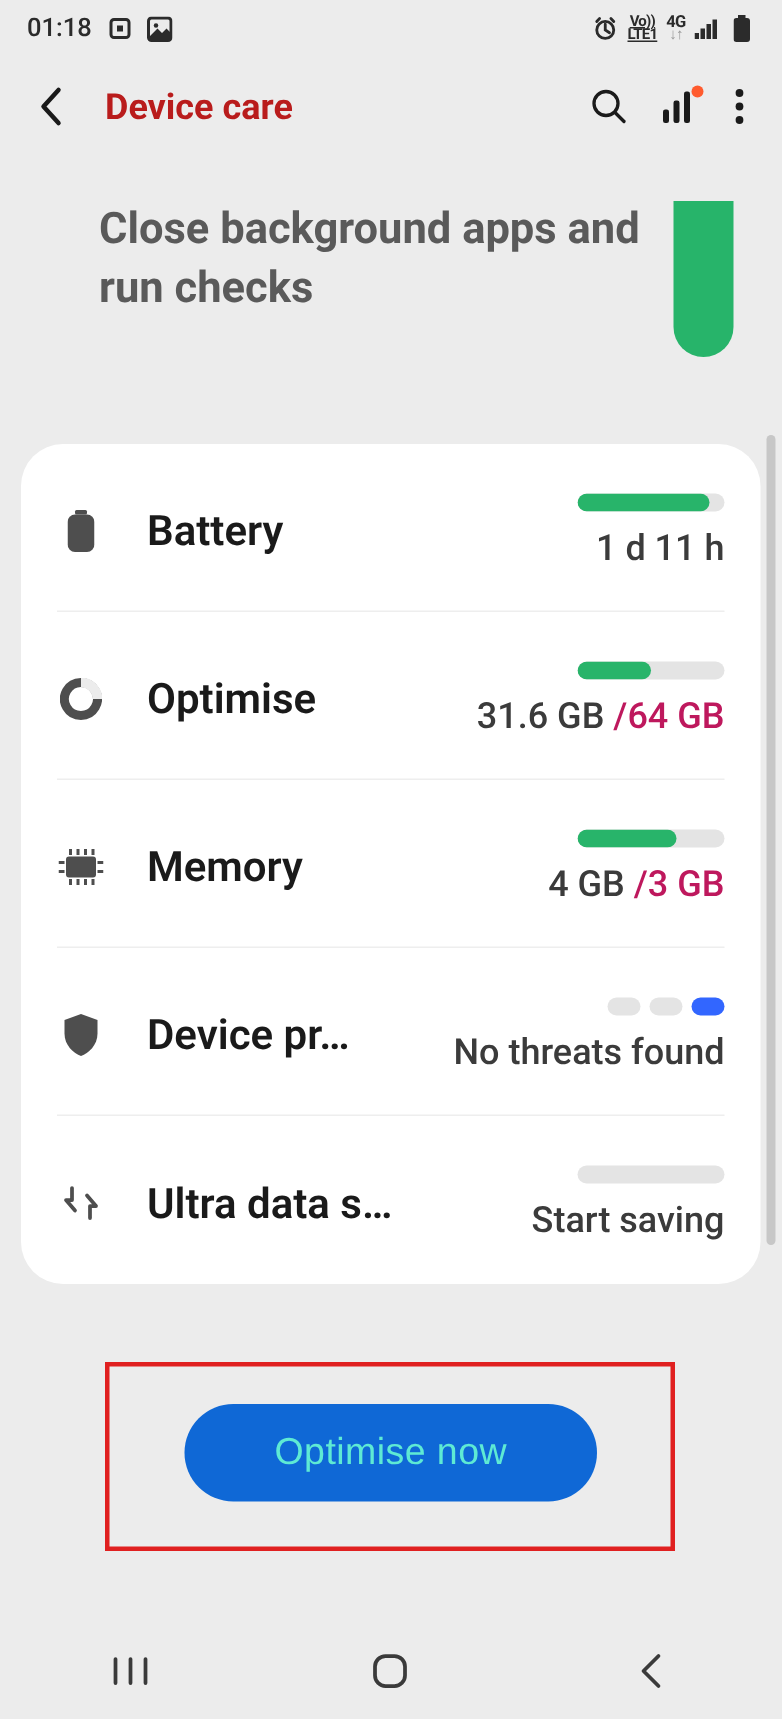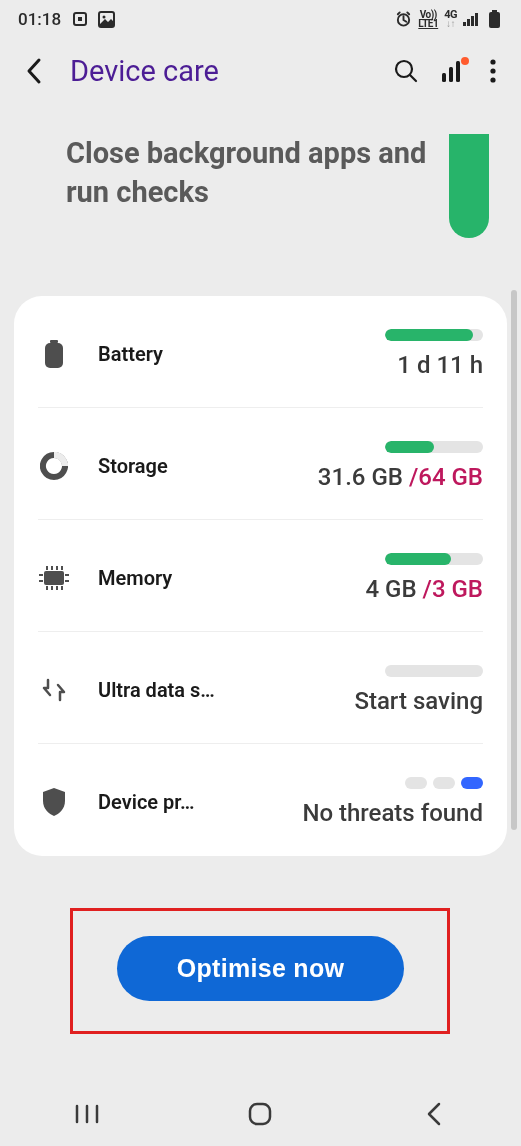--- a/index.html
+++ b/index.html
@@ -30,24 +30,24 @@
 
   
   .app-bar {
     height: 66px;
     display: flex;
     align-items: center;
     padding: 0 24px;
     gap: 22px;
   }
   .app-title {
-    font-size: 29px;
-    font-weight: 400;
+    font-size: 24px;
+    font-weight: 700;
     flex: 1;
-    color: #4c1d95;
+    color: #b91c1c;
     margin-left: 4px;
   }
   .back-btn, .search-btn, .network-btn, .more-btn {
     display: inline-flex; align-items: center; justify-content: center;
   }
   .network-btn { position: relative; }
   .net-dot {
     position: absolute; top: -2px; right: -2px;
     width: 8px; height: 8px; border-radius: 50%;
     background: #ff5b2e;
@@ -91,21 +91,21 @@
     min-height: 112px;
   }
   .row:last-child { border-bottom: none; }
 
   .row-icon {
     width: 32px; height: 40px;
     display:flex; align-items:center; justify-content:center;
     color:#4e4e4e;
   }
   .row-label {
-    font-size: 20px;
+    font-size: 28px;
     font-weight: 600;
     color:#1a1a1a;
     flex: 1;
     white-space: nowrap;
     overflow: hidden;
     text-overflow: ellipsis;
   }
   .row-info {
     display:flex;
     flex-direction:column;
@@ -155,23 +155,23 @@
   }
   .optimise-wrap {
     position:absolute;
     left: 0; right: 0;
     top: 936px;
     display:flex;
     justify-content:center;
   }
   .optimise-btn {
     background: #0f68d6;
-    color: #ffffff;
+    color: #5eead4;
     font-size: 25px;
-    font-weight: 700;
+    font-weight: 400;
     border: none;
     border-radius: 40px;
     padding: 18px 60px;
     letter-spacing: 0.3px;
   }
 
   
   .nav-bar {
     position: absolute;
     bottom: 0; left: 0; right: 0;
@@ -300,21 +300,21 @@
     </div>
   </div>
 
   <div class="row">
     <span class="row-icon">
       <svg width="28" height="28" viewBox="0 0 28 28">
           <path d="M14 3 A11 11 0 1 1 13.9 3 Z" fill="none" stroke="#4e4e4e" stroke-width="6"></path>
           <path d="M14 3 A11 11 0 0 1 25 14" fill="none" stroke="#ececec" stroke-width="6.5"></path>
         </svg>
     </span>
-    <span class="row-label">Storage</span>
+    <span class="row-label">Optimise</span>
     <div class="row-info">
       <div class="progress">
           <div class="fill" style="width:50%"></div>
         </div>
       <span class="sub-text"><span>31.6 GB </span><span class="dim">/64 GB</span></span>
     </div>
   </div>
 
   <div class="row">
     <span class="row-icon">
@@ -340,50 +340,50 @@
     <div class="row-info">
       <div class="progress">
           <div class="fill" style="width:67%"></div>
         </div>
       <span class="sub-text"><span>4 GB </span><span class="dim">/3 GB</span></span>
     </div>
   </div>
 
   <div class="row">
     <span class="row-icon">
-      <svg width="26" height="26" viewBox="0 0 26 26">
-          <path d="M7 3 L7 11 L3 11 L9 18 M19 23 L19 15 L23 15 L17 8" stroke="#4e4e4e" stroke-width="2.5" fill="none" stroke-linecap="round" stroke-linejoin="round"></path>
-        </svg>
-    </span>
-    <span class="row-label">Ultra data s…</span>
-    <div class="row-info">
-      <div class="progress">
-          <div class="fill" style="width:0%"></div>
-        </div>
-      <span class="sub-text">Start saving</span>
-    </div>
-  </div>
-
-  <div class="row">
-    <span class="row-icon">
       <svg width="24" height="30" viewBox="0 0 24 30">
           <path d="M12 1 L23 5 V14 C23 22 17 27 12 29 C7 27 1 22 1 14 V5 Z" fill="#4e4e4e"></path>
         </svg>
     </span>
     <span class="row-label">Device pr…</span>
     <div class="row-info">
       <div class="dots">
         <span class="dot"></span>
           <span class="dot"></span>
           <span class="dot active"></span>
       </div>
       <span class="sub-text">No threats found</span>
     </div>
   </div>
 
+  <div class="row">
+    <span class="row-icon">
+      <svg width="26" height="26" viewBox="0 0 26 26">
+          <path d="M7 3 L7 11 L3 11 L9 18 M19 23 L19 15 L23 15 L17 8" stroke="#4e4e4e" stroke-width="2.5" fill="none" stroke-linecap="round" stroke-linejoin="round"></path>
+        </svg>
+    </span>
+    <span class="row-label">Ultra data s…</span>
+    <div class="row-info">
+      <div class="progress">
+          <div class="fill" style="width:0%"></div>
+        </div>
+      <span class="sub-text">Start saving</span>
+    </div>
+  </div>
+
 </div>
 
 <div class="scroll-ind"></div>
 
 <div class="optimise-wrap">
   <button class="optimise-btn">Optimise now</button>
 </div>
 <div class="highlight-box"></div>
 
 <div class="nav-bar">

